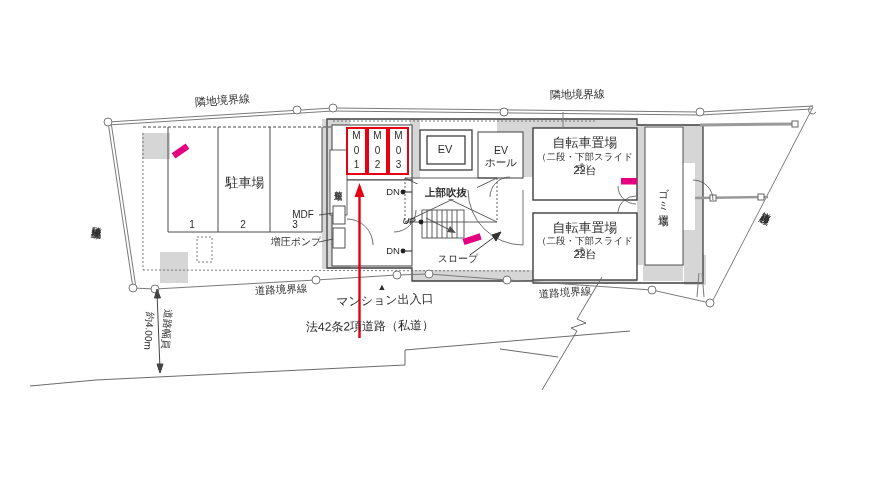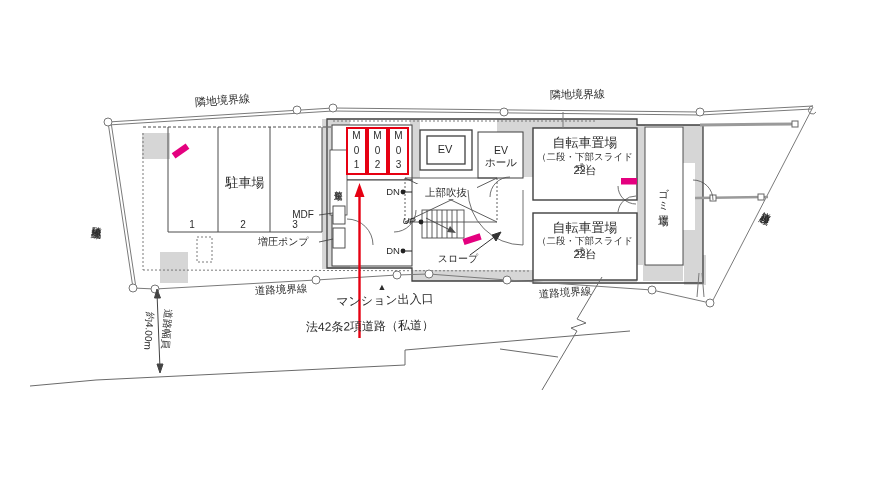--- a/index.html
+++ b/index.html
@@ -199,31 +199,31 @@
   <div class="lbl rlabel" style="left:240px;top:283px;width:82px;font-size:10.5px;transform:rotate(-3deg);">道路境界線</div>
   <div class="lbl rlabel" style="left:524px;top:286px;width:82px;font-size:10.5px;transform:rotate(-4deg);">道路境界線</div>
   <div class="lbl vert rlabel" style="left:765px;top:170px;height:75px;font-size:10px;transform:rotate(27deg);">道路境界線</div>
 
   <div class="lbl" style="left:206px;top:176px;width:78px;font-size:13px;">駐車場</div>
   <div class="lbl" style="left:184px;top:219px;width:16px;font-size:10px;">1</div>
   <div class="lbl" style="left:235px;top:219px;width:16px;font-size:10px;">2</div>
   <div class="lbl" style="left:287px;top:219px;width:16px;font-size:10px;">3</div>
 
   <div class="lbl" style="left:288px;top:209px;width:30px;font-size:10px;">MDF</div>
-  <div class="lbl" style="left:258px;top:236px;width:60px;font-size:10px;text-align:left;">増圧ポンプ</div>
+  <div class="lbl" style="left:266px;top:236px;width:60px;font-size:10px;text-align:center;">増圧ポンプ</div>
   <div class="lbl vert" style="left:333px;top:158px;height:55px;font-size:8.5px;">整置場</div>
 
   <div class="lbl" style="left:432px;top:143px;width:26px;font-size:11px;">EV</div>
   <div class="lbl" style="left:481px;top:144px;width:40px;font-size:10.5px;">EV
 ホール</div>
 
   <div class="lbl" style="left:382px;top:187px;width:22px;font-size:9.5px;">DN</div>
   <div class="lbl" style="left:398px;top:216px;width:22px;font-size:9.5px;font-style:italic;">UP</div>
   <div class="lbl" style="left:382px;top:246px;width:22px;font-size:9.5px;">DN</div>
-  <div class="lbl" style="left:413px;top:186px;width:66px;font-size:10.5px;">上部吹抜</div>
+  <div class="lbl" style="left:413px;top:186px;width:66px;font-size:10.5px;font-weight:bold;">上部吹抜</div>
   <div class="lbl" style="left:430px;top:253px;width:56px;font-size:10px;">スロープ</div>
 
   <div class="lbl" style="left:545px;top:136px;width:80px;font-size:13px;">自転車置場</div>
   <div class="lbl" style="left:533px;top:152px;width:104px;font-size:9.5px;">（二段・下部スライド式）</div>
   <div class="lbl" style="left:565px;top:164px;width:40px;font-size:11px;">22台</div>
   <div class="lbl" style="left:545px;top:221px;width:80px;font-size:13px;">自転車置場</div>
   <div class="lbl" style="left:533px;top:236px;width:104px;font-size:9.5px;">（二段・下部スライド式）</div>
   <div class="lbl" style="left:565px;top:248px;width:40px;font-size:11px;">22台</div>
 
   <div class="lbl vert" style="left:658px;top:162px;height:66px;font-size:10.5px;">ゴミ置場</div>

